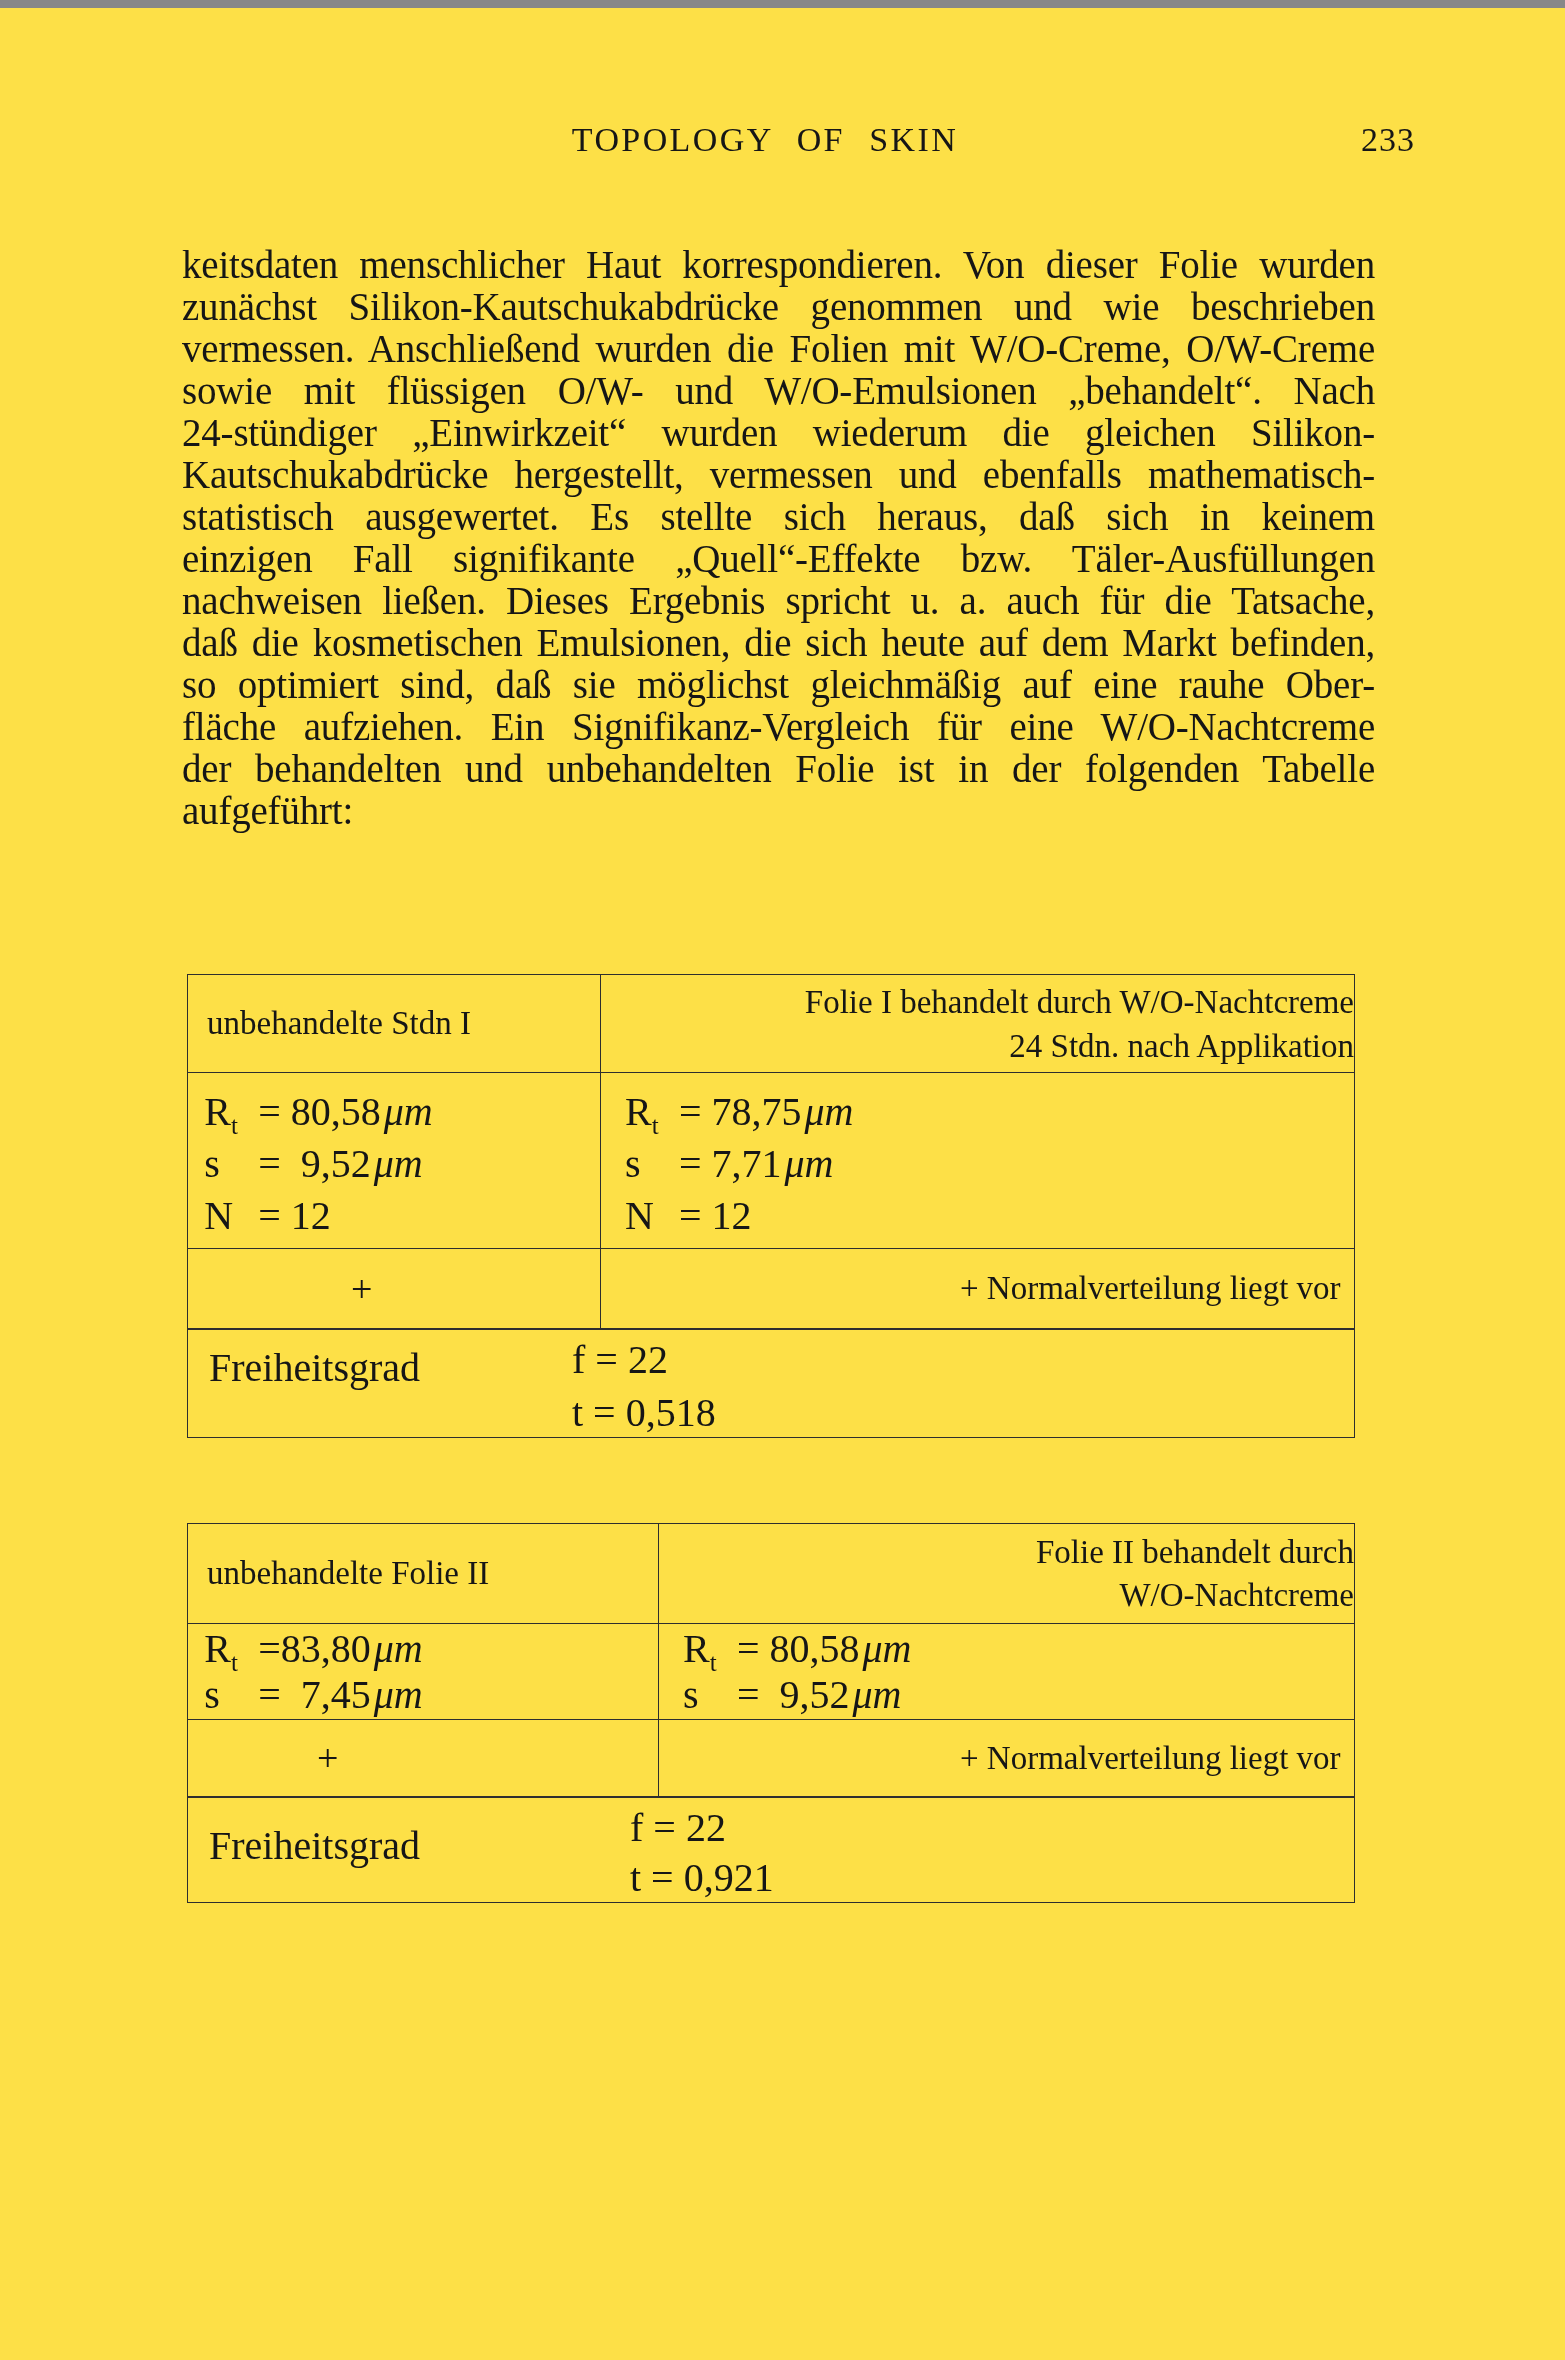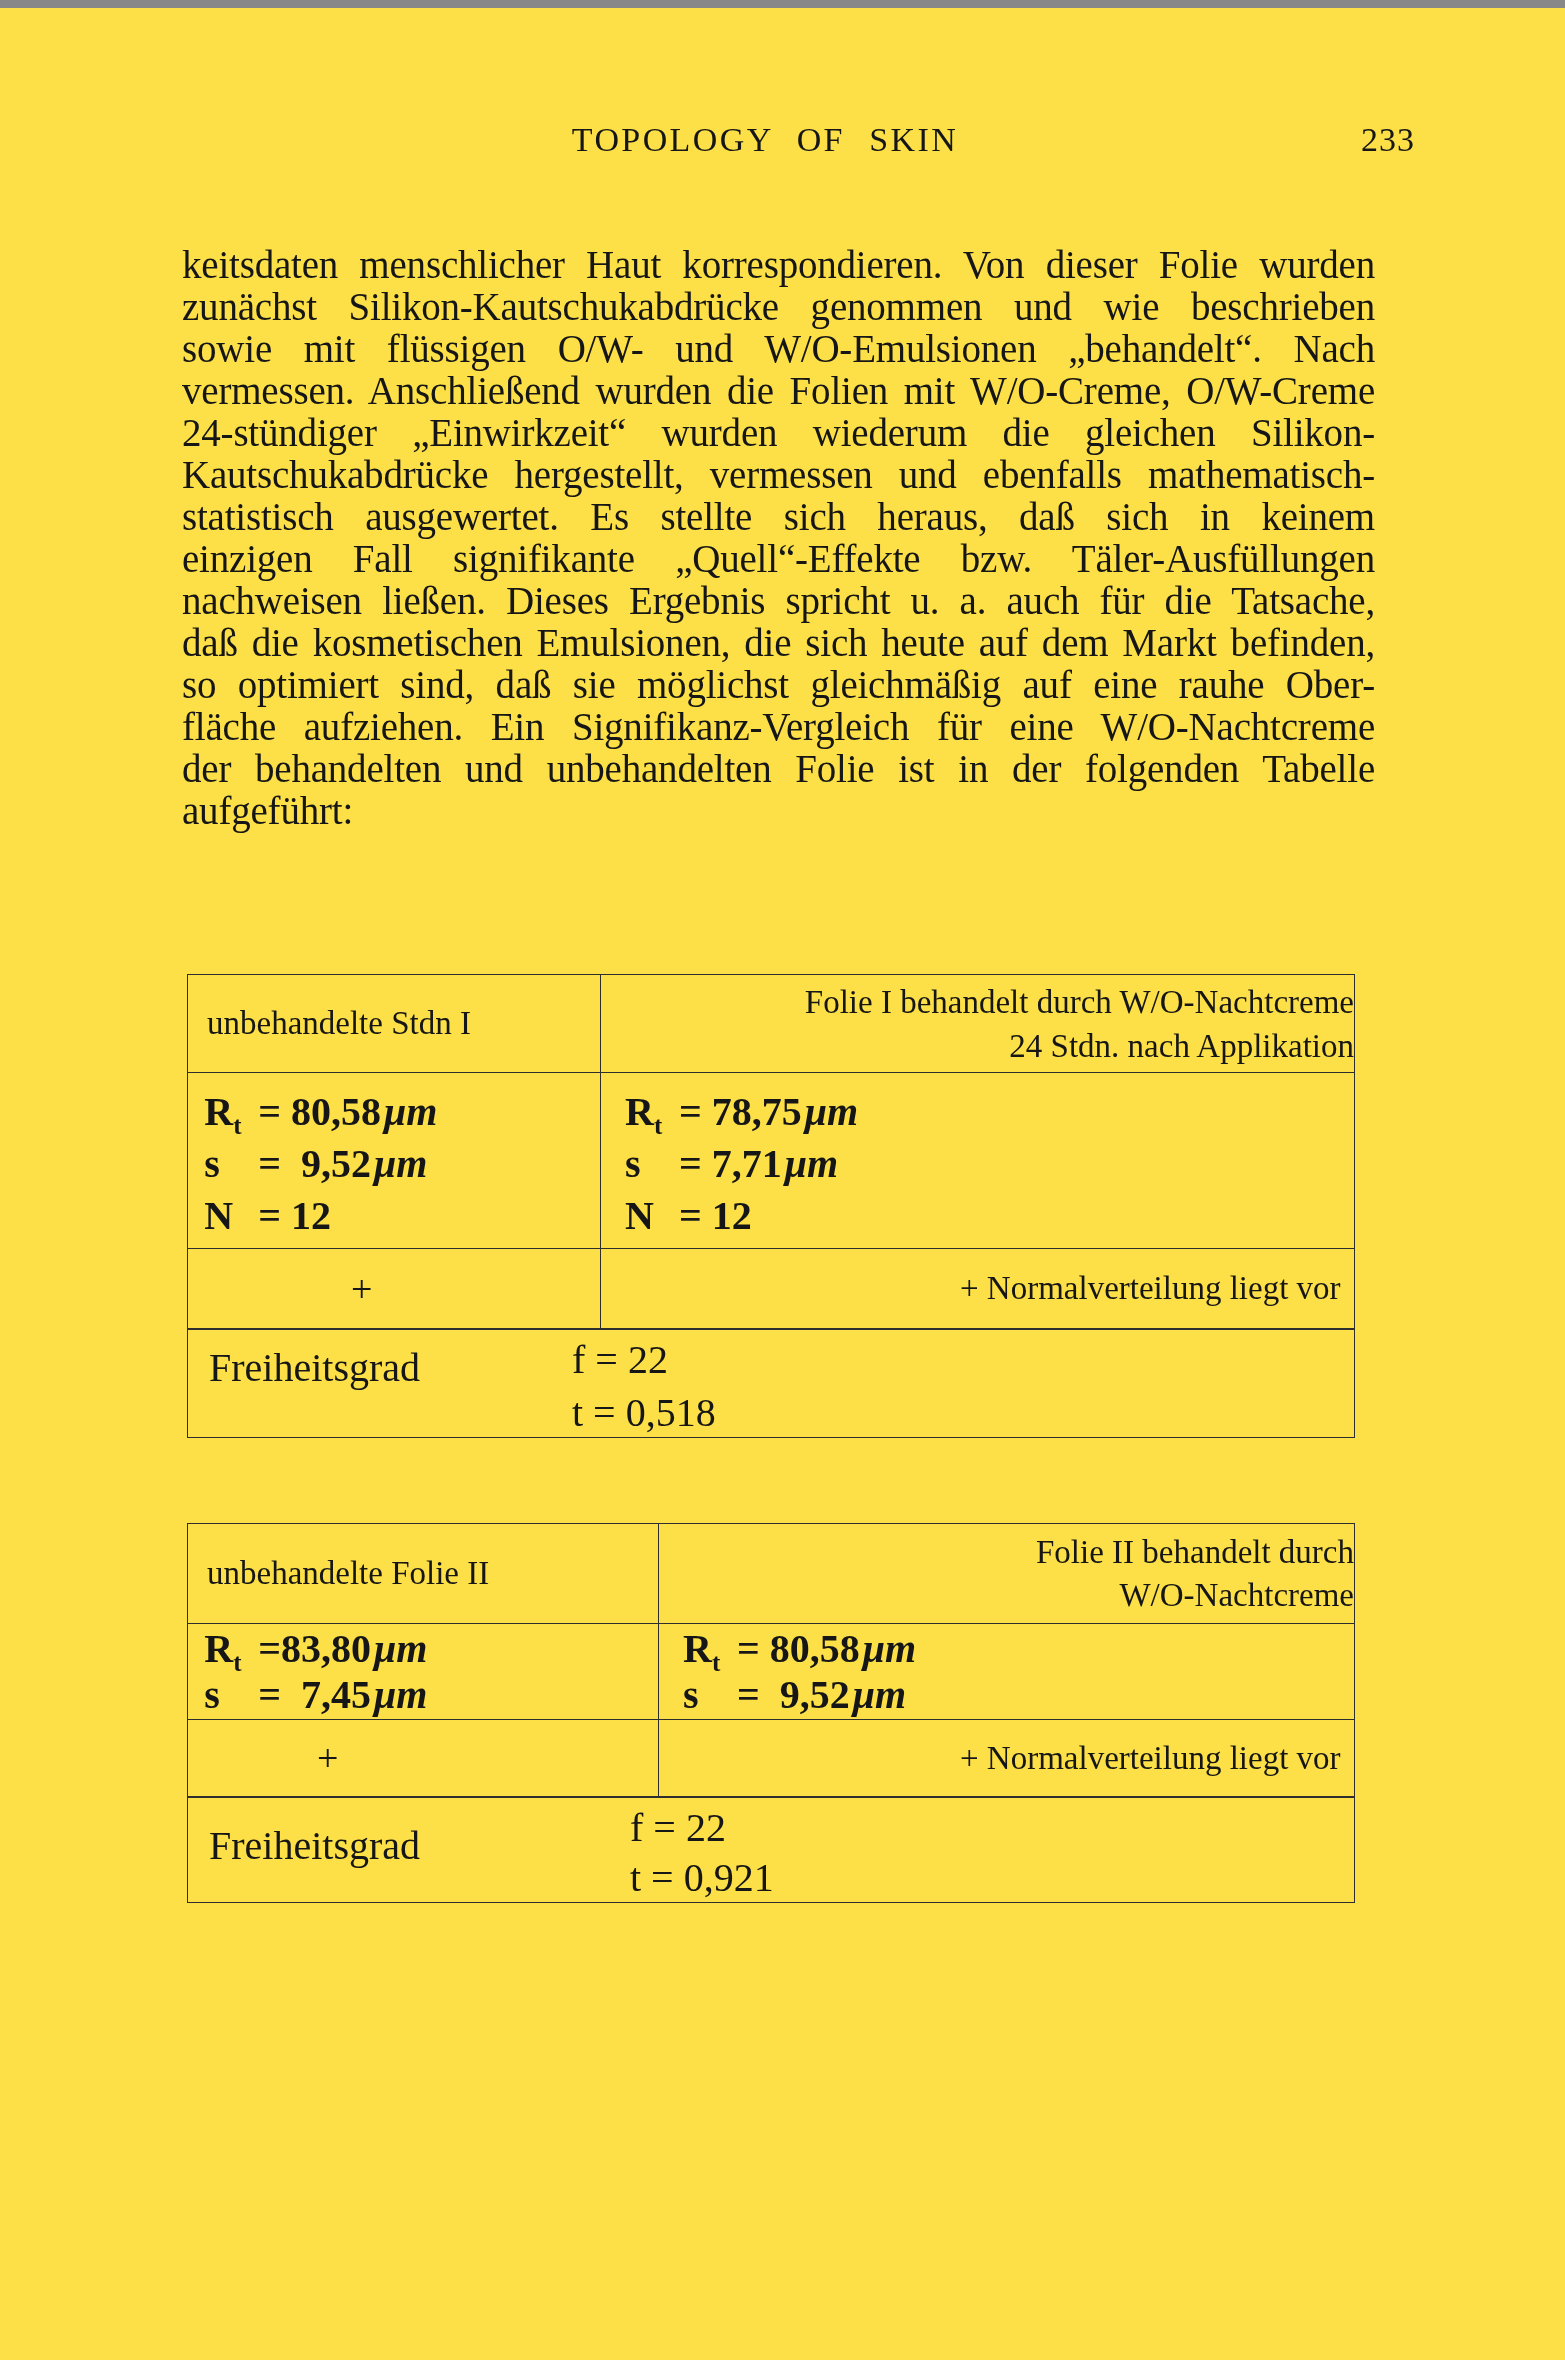--- a/index.html
+++ b/index.html
@@ -44,21 +44,21 @@
   .cell.right{flex:1;align-items:flex-end;}
 
   .header-row{border-bottom:1.9px solid #2e2e2e;}
   #table1 .header-row{height:98px;}
   #table2 .header-row{height:100px;}
   .header-row .cell{display:flex;flex-direction:column;justify-content:center;font-size:33px;}
   .header-row .cell.left{padding-left:19px;}
   .header-row .cell.right{padding-left:23px;line-height:44px;}
   #table2 .header-row .cell.right{line-height:43px;}
 
-  .data-row{border-bottom:1.9px solid #2e2e2e;font-weight:bold;}
+  .data-row{border-bottom:1.9px solid #2e2e2e;}
   #table1 .data-row{height:176px;}
   #table2 .data-row{height:96px;}
   .data-row .cell{font-size:40px;}
   #table1 .data-row .cell{padding-top:12.4px;}
   #table2 .data-row .cell{padding-top:1.9px;}
   .data-row .cell.left{padding-left:16.3px;}
   .data-row .cell.right{padding-left:24px;}
   .stat-line{display:flex;align-items:center;}
   #table1 .stat-line{height:52px;}
   #table2 .stat-line{height:46px;}
@@ -92,22 +92,22 @@
 <div class="page">
 
   <header class="running-head">
     <div class="head-title">TOPOLOGY OF SKIN</div>
     <div class="page-number">233</div>
   </header>
 
   <section class="body-text">
     <div class="pline">keitsdaten menschlicher Haut korrespondieren. Von dieser Folie wurden</div>
     <div class="pline">zunächst Silikon-Kautschukabdrücke genommen und wie beschrieben</div>
+    <div class="pline">vermessen. Anschließend wurden die Folien mit W/O-Creme, O/W-Creme</div>
     <div class="pline">sowie mit flüssigen O/W- und W/O-Emulsionen „behandelt“. Nach</div>
-    <div class="pline">vermessen. Anschließend wurden die Folien mit W/O-Creme, O/W-Creme</div>
     <div class="pline">24-stündiger „Einwirkzeit“ wurden wiederum die gleichen Silikon-</div>
     <div class="pline">Kautschukabdrücke hergestellt, vermessen und ebenfalls mathematisch-</div>
     <div class="pline">statistisch ausgewertet. Es stellte sich heraus, daß sich in keinem</div>
     <div class="pline">einzigen Fall signifikante „Quell“-Effekte bzw. Täler-Ausfüllungen</div>
     <div class="pline">nachweisen ließen. Dieses Ergebnis spricht u. a. auch für die Tatsache,</div>
     <div class="pline">daß die kosmetischen Emulsionen, die sich heute auf dem Markt befinden,</div>
     <div class="pline">so optimiert sind, daß sie möglichst gleichmäßig auf eine rauhe Ober-</div>
     <div class="pline">fläche aufziehen. Ein Signifikanz-Vergleich für eine W/O-Nachtcreme</div>
     <div class="pline">der behandelten und unbehandelten Folie ist in der folgenden Tabelle</div>
     <div class="pline pline-last">aufgeführt:</div>

